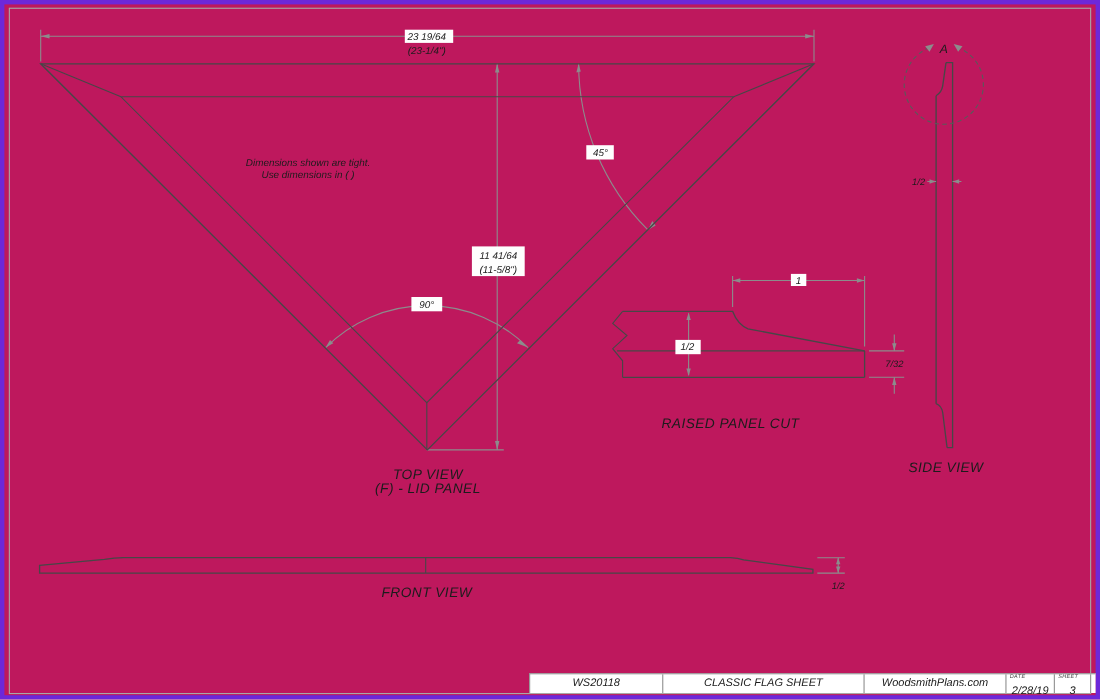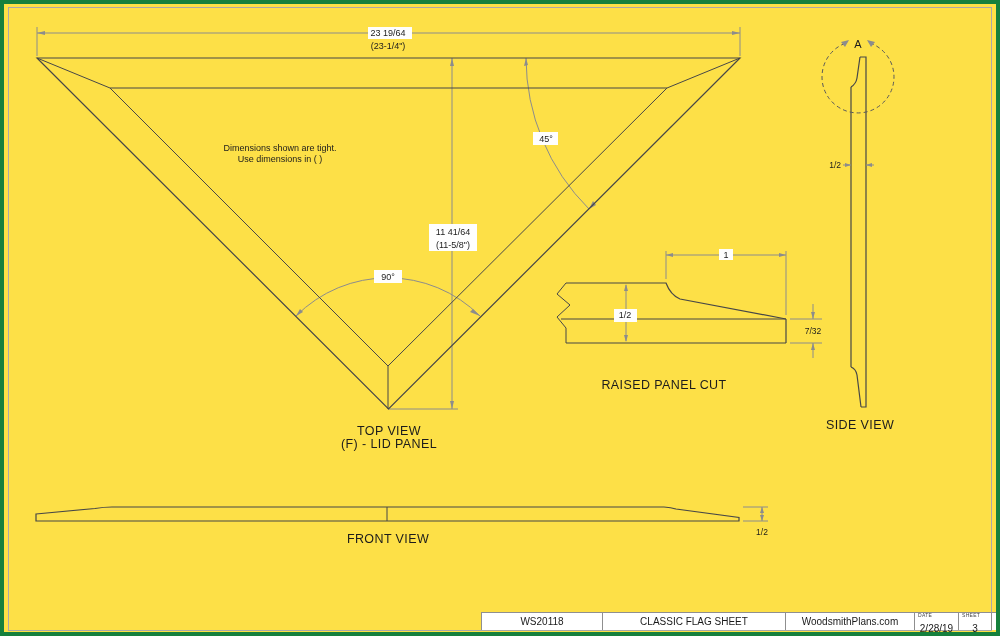--- a/index.html
+++ b/index.html
@@ -1,19 +1,20 @@
 <!DOCTYPE html>
 <html><head>
 <meta charset="utf-8">
 <style>
   html,body{margin:0;padding:0;background:#e9e9e9;}
   .sheet{
-    position:relative;width:1000px;height:636px;background:#fde047;
-    box-sizing:border-box;border:4px solid #15803d;overflow:hidden;
+    position:relative;width:1000px;height:636px;background:#be185d;
+    box-sizing:border-box;border:4px solid #6d28d9;overflow:hidden;
     font-family:"Liberation Sans", sans-serif;
+    font-style:italic;
   }
   .inner-border{
     position:absolute;left:4px;top:3px;width:982px;height:622px;
     border:1px solid #a8a8a8;pointer-events:none;
   }
   svg{position:absolute;left:0;top:0;}
   svg text{font-family:"Liberation Sans", sans-serif;fill:#1c1c1c;}
   .dimtext{font-size:9px;}
   .dimtext-sm{font-size:8.5px;}
   .viewlabel{font-size:12.5px;letter-spacing:0.4px;}

